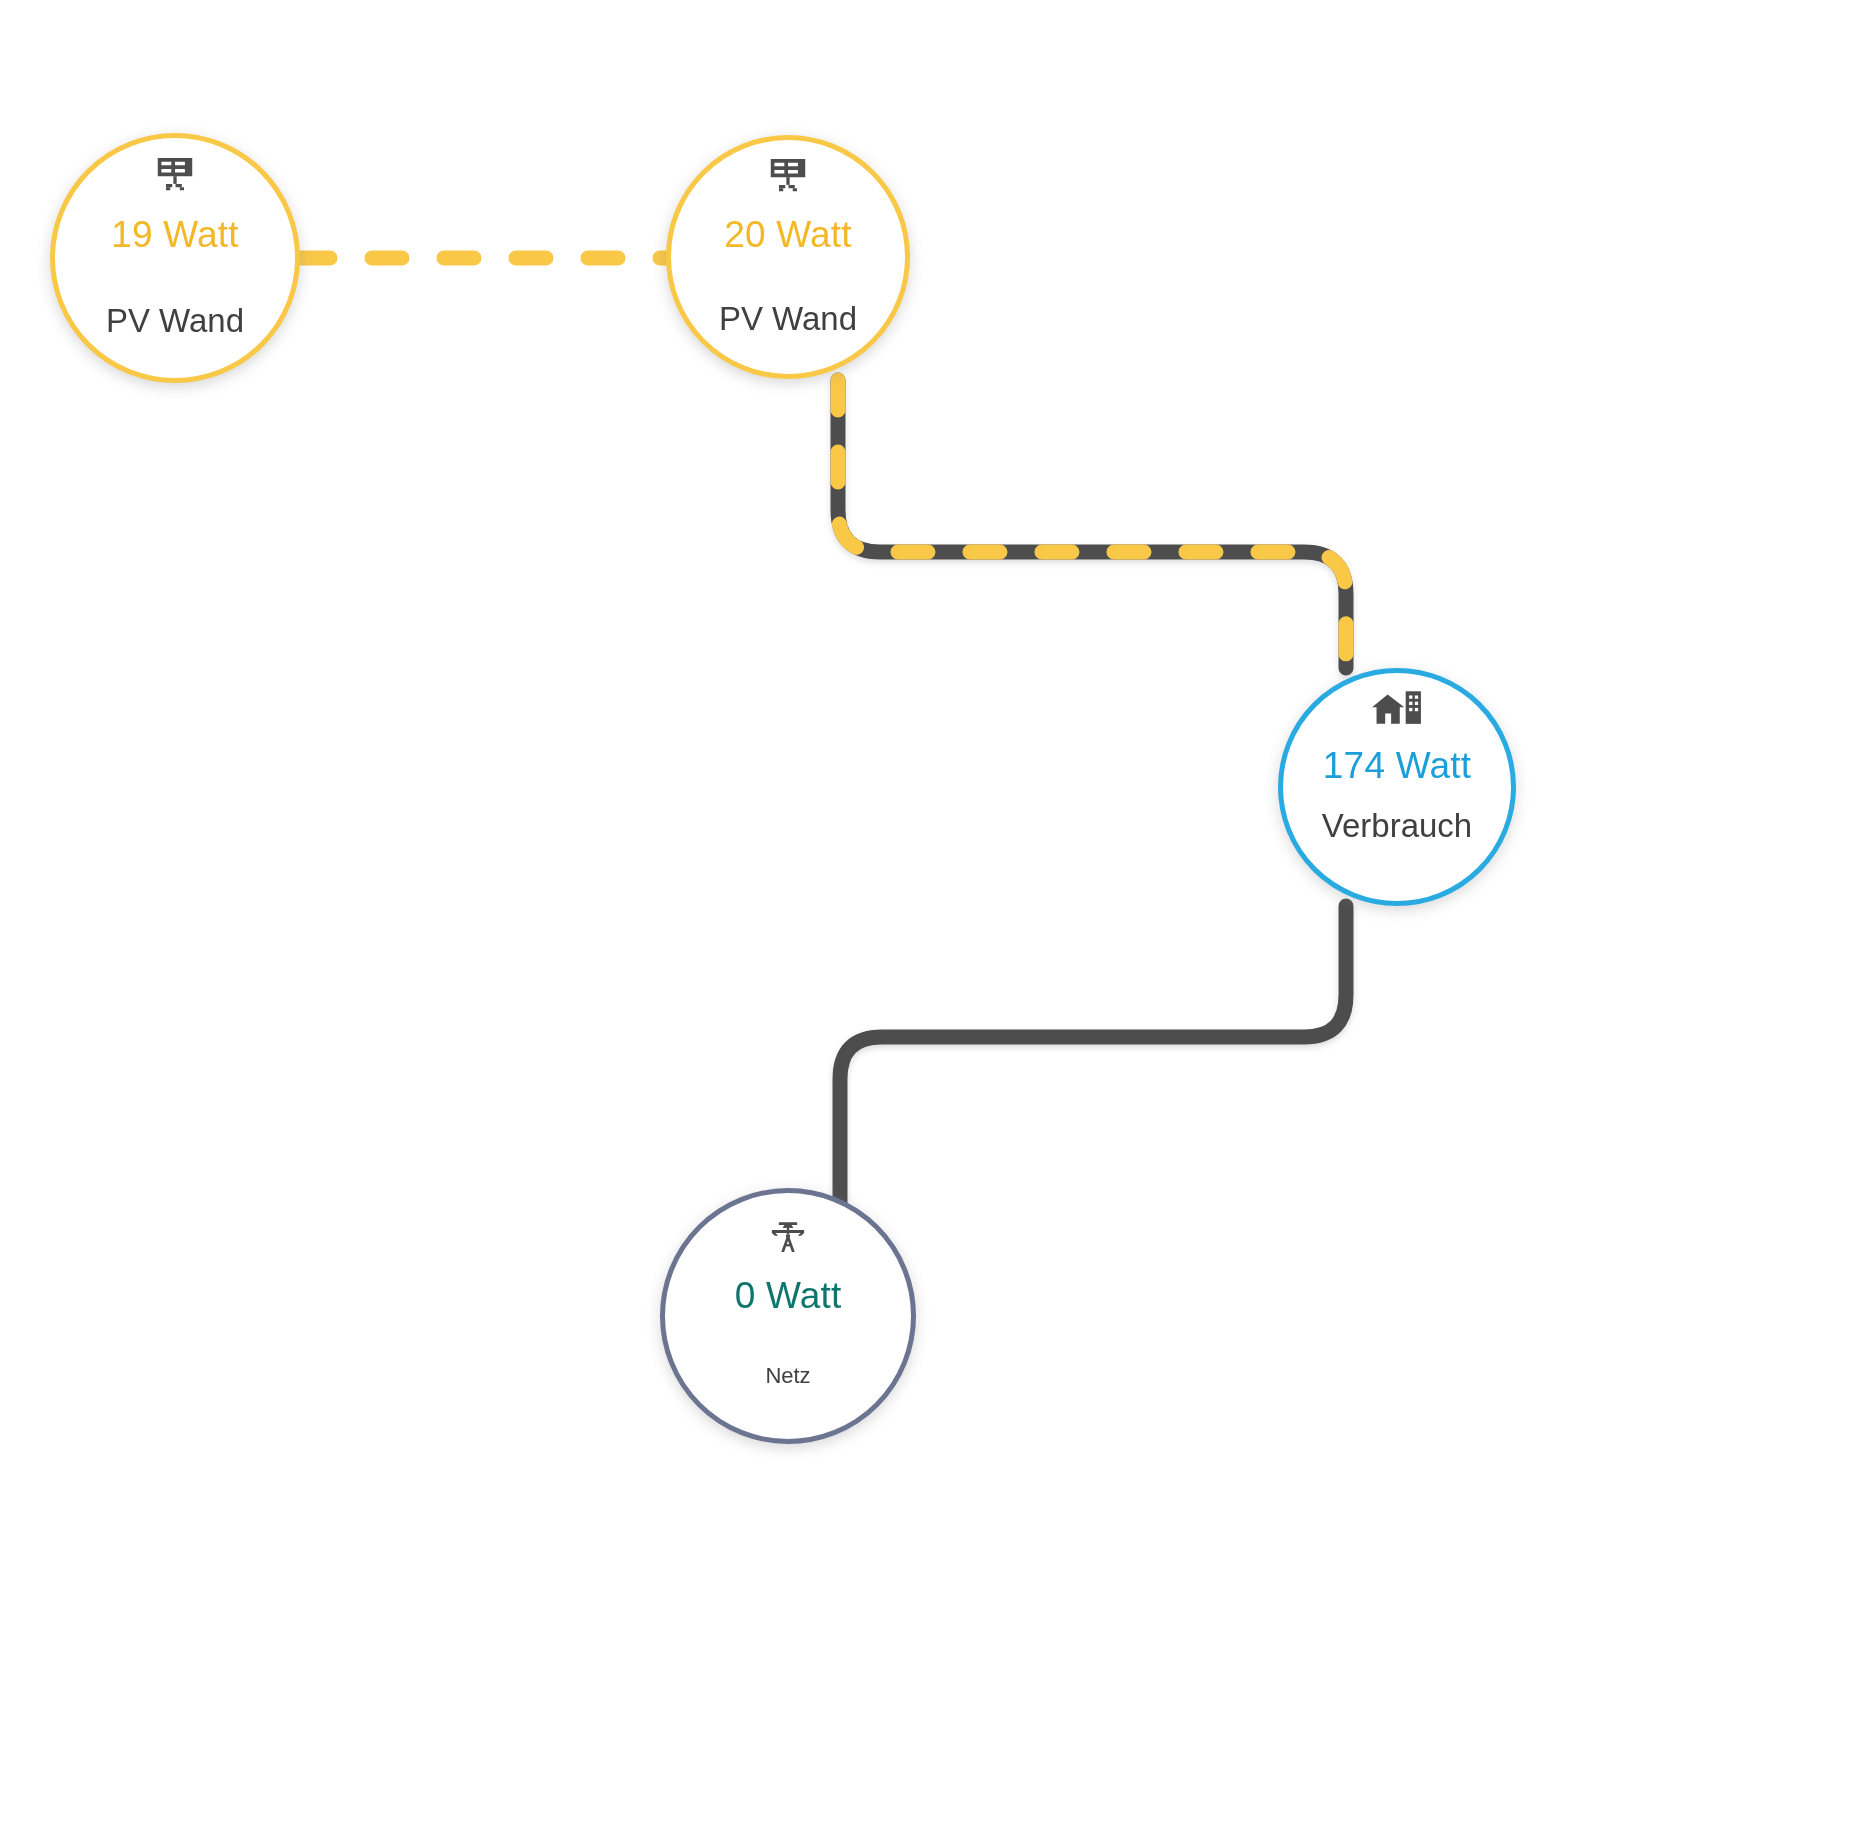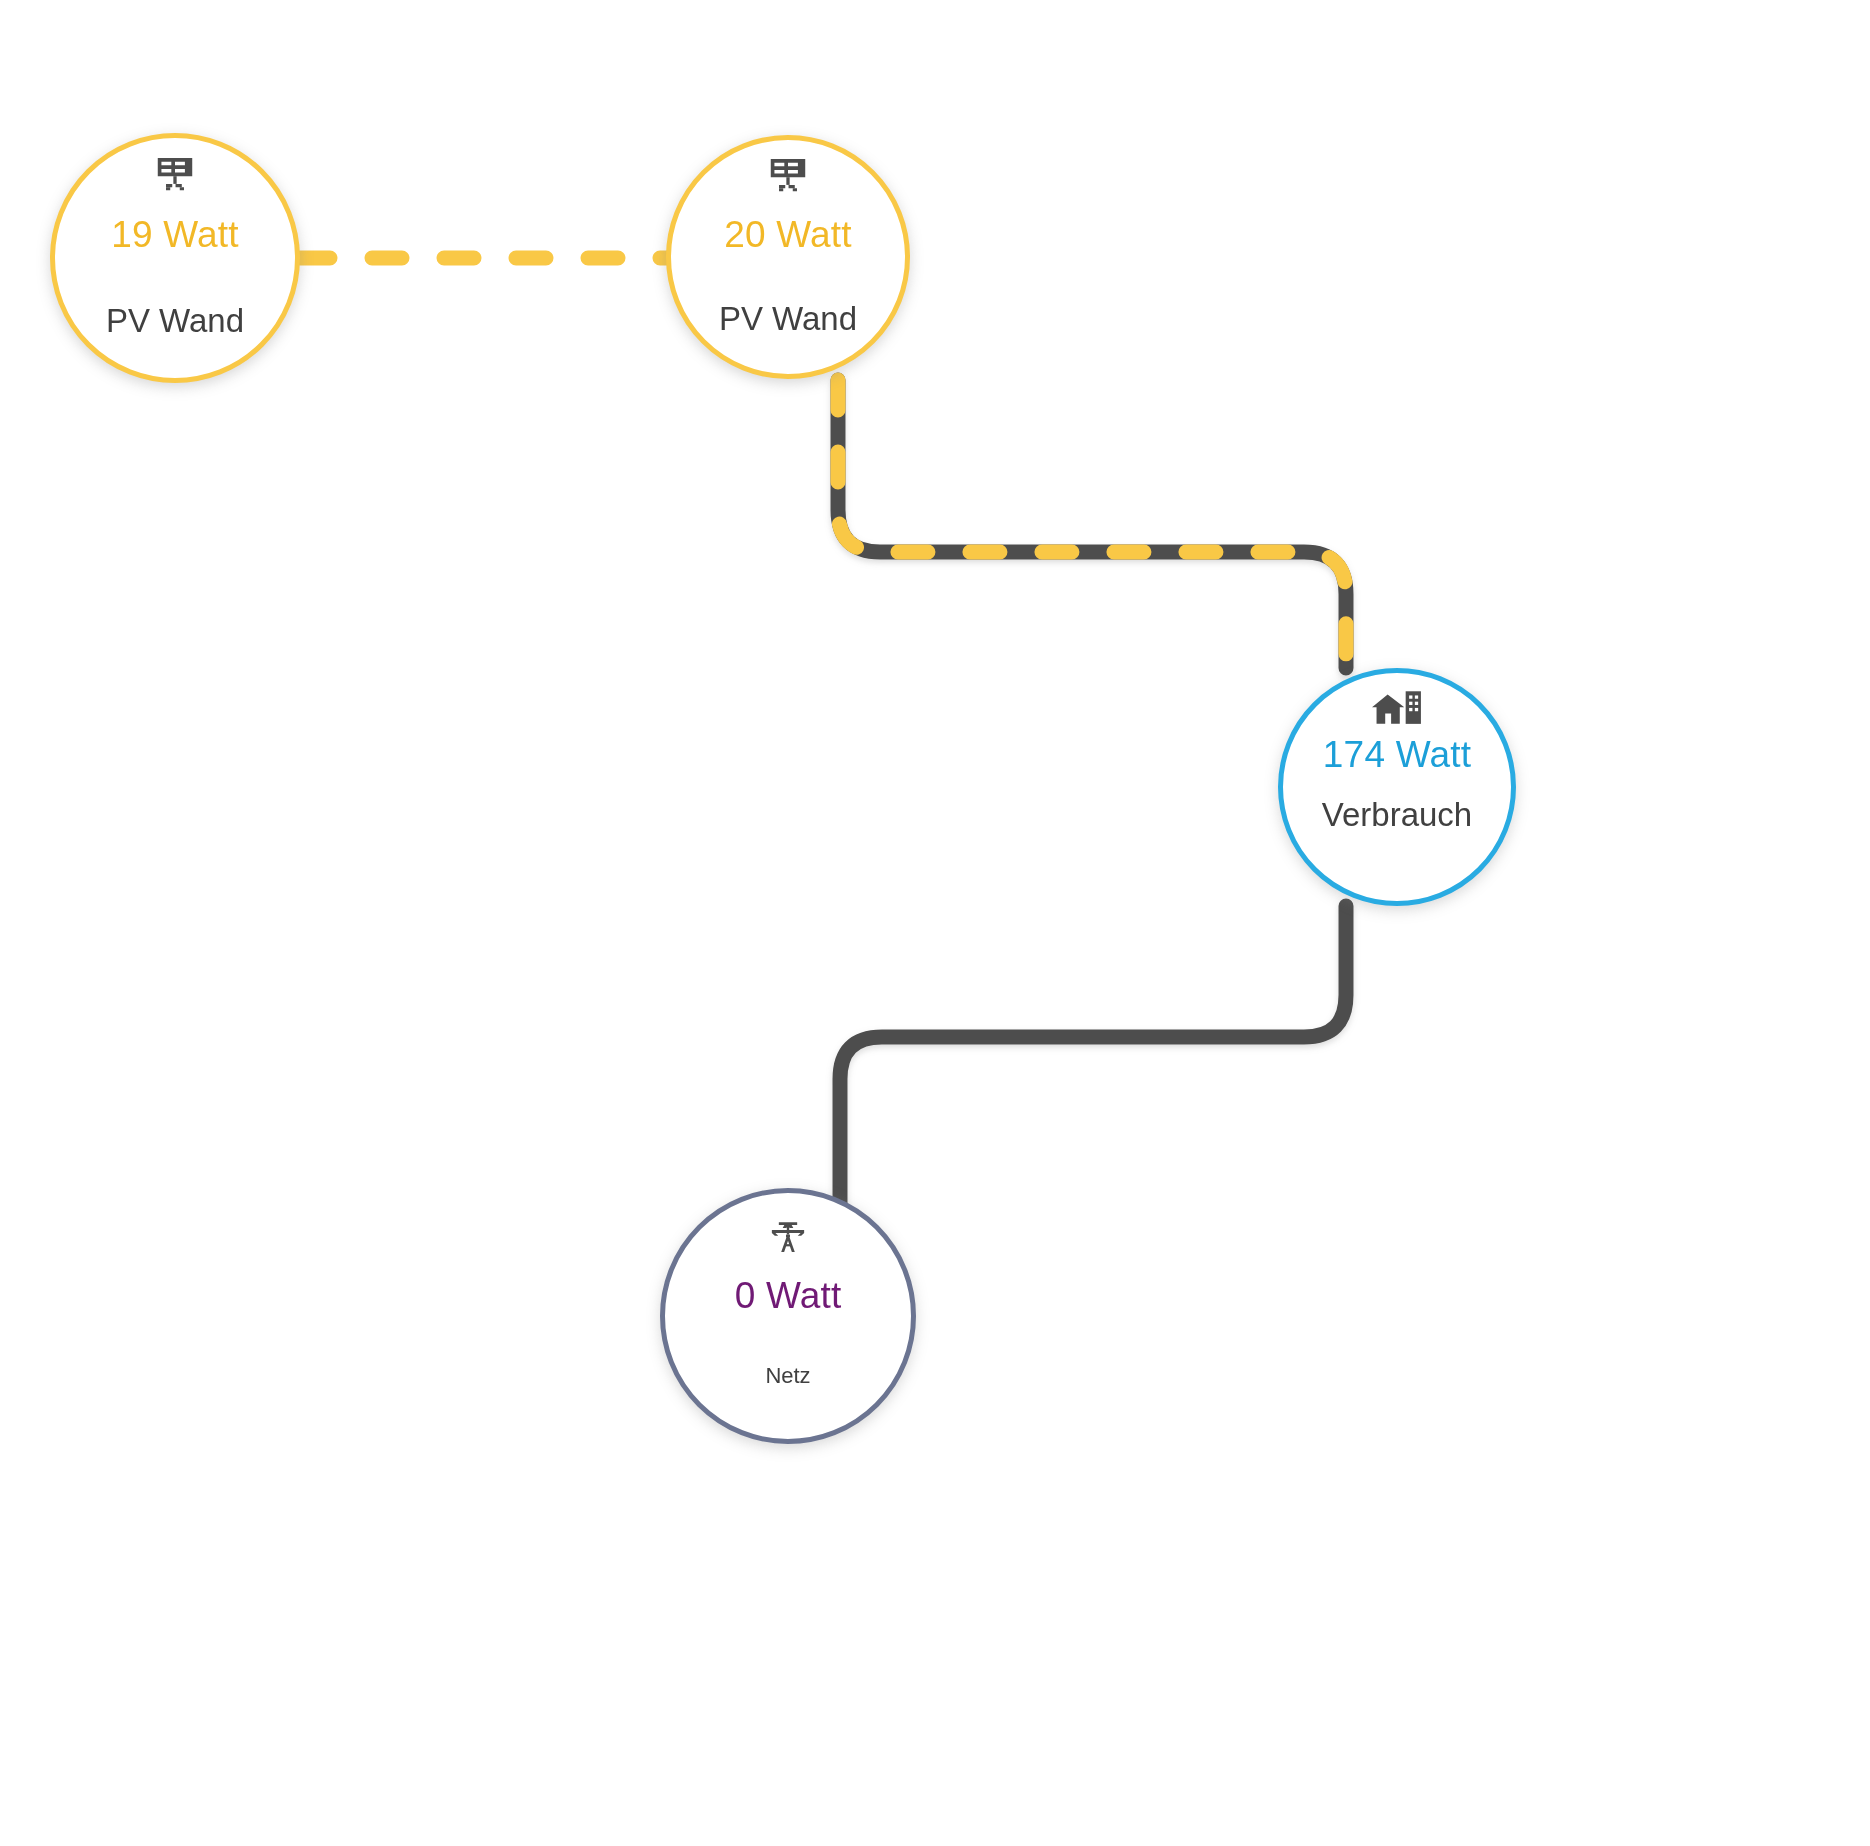--- a/index.html
+++ b/index.html
@@ -57,21 +57,21 @@
     line-height: 0;
     display: block;
   }
   .node-value {
     font-size: 37px;
     letter-spacing: 0.2px;
     white-space: nowrap;
   }
   .node.pv .node-value { color: #F2B827; }
   .node.consumption .node-value { color: #1C9FD8; }
-  .node.grid .node-value { color: #701a75; }
+  .node.grid .node-value { color: #0f766e; }
 
   .node-label {
     font-size: 33px;
     color: #404040;
     white-space: nowrap;
   }
   .node.grid .node-label { font-size: 22px; }
 
   
   #node-pv-wand {
@@ -85,21 +85,21 @@
     left: 666px; top: 135px;  width: 244px; height: 244px;
   }
   #node-pv-tisch .node-icon  { margin-top: 15px; }
   #node-pv-tisch .node-value { margin-top: 15px; }
   #node-pv-tisch .node-label { margin-top: 44px; }
 
   #node-verbrauch {
     left: 1278px; top: 668px; width: 238px; height: 238px;
   }
   #node-verbrauch .node-icon  { margin-top: 16px; }
-  #node-verbrauch .node-value { margin-top: 3px; }
+  #node-verbrauch .node-value { margin-top: 14px; }
   #node-verbrauch .node-label { margin-top: 20px; }
 
   #node-netz {
     left: 660px; top: 1188px; width: 256px; height: 256px;
   }
   #node-netz .node-icon  { margin-top: 22px; }
   #node-netz .node-value { margin-top: 16px; }
   #node-netz .node-label { margin-top: 46px; }
 
   

